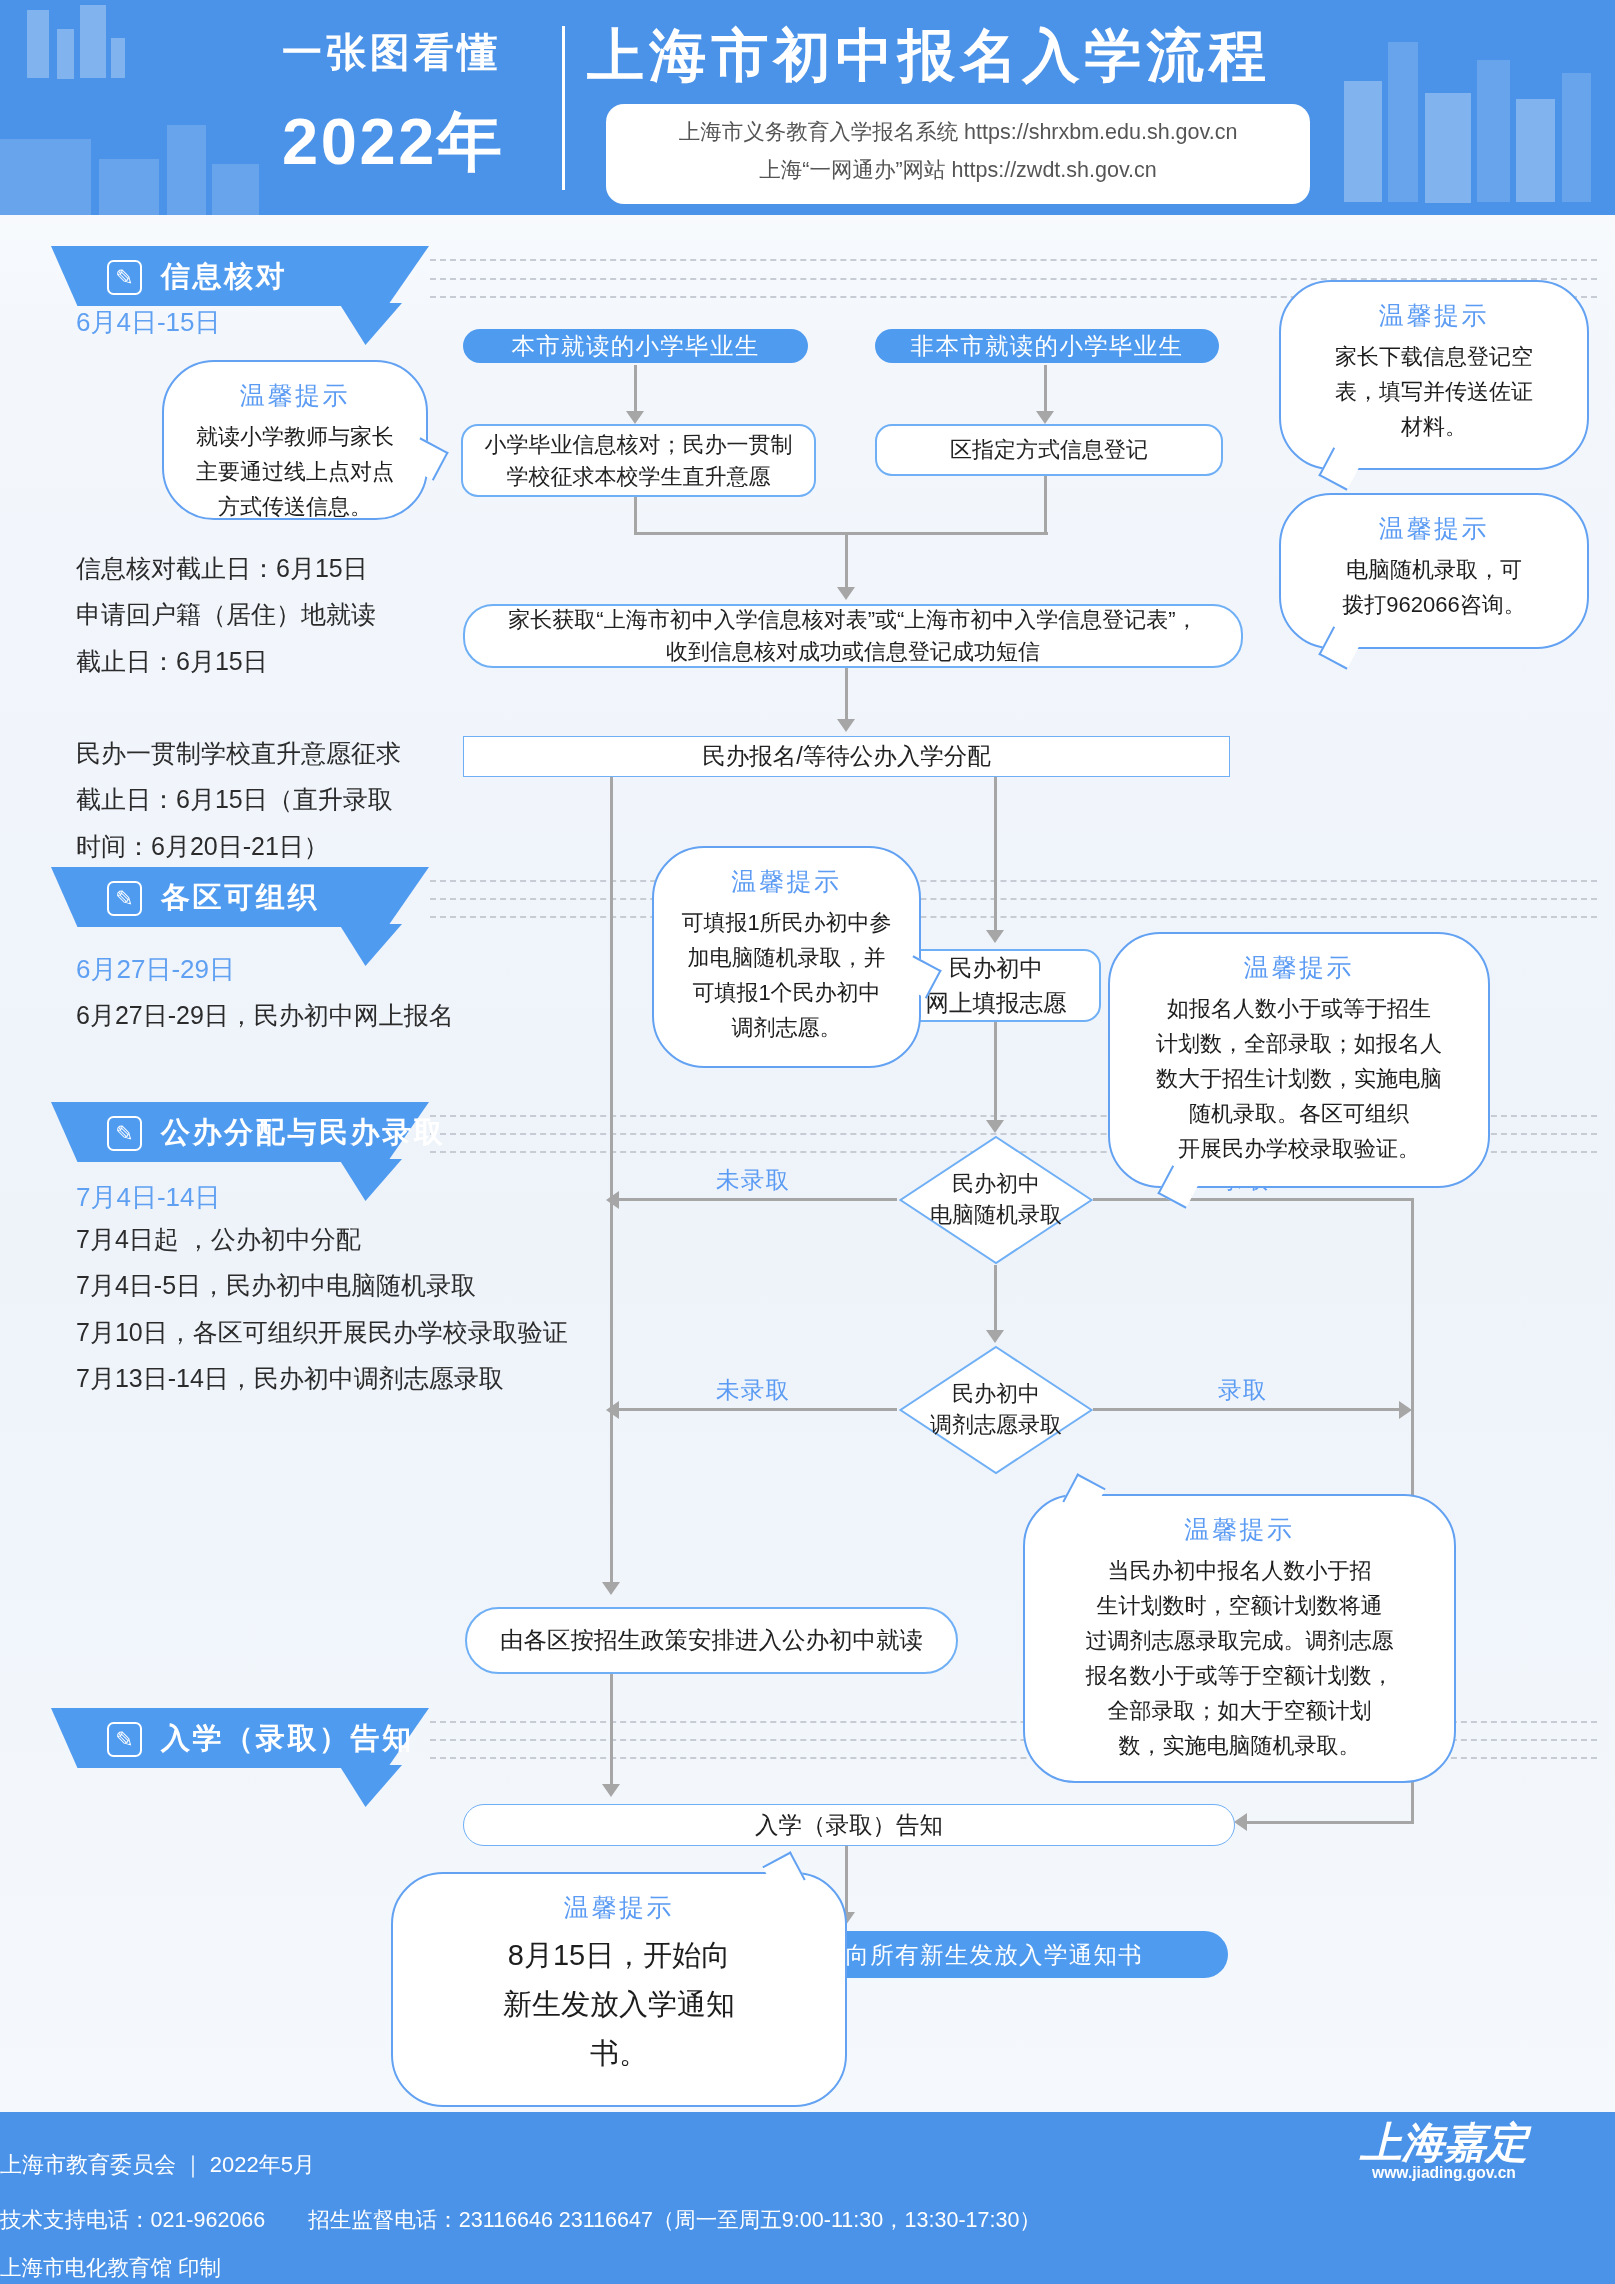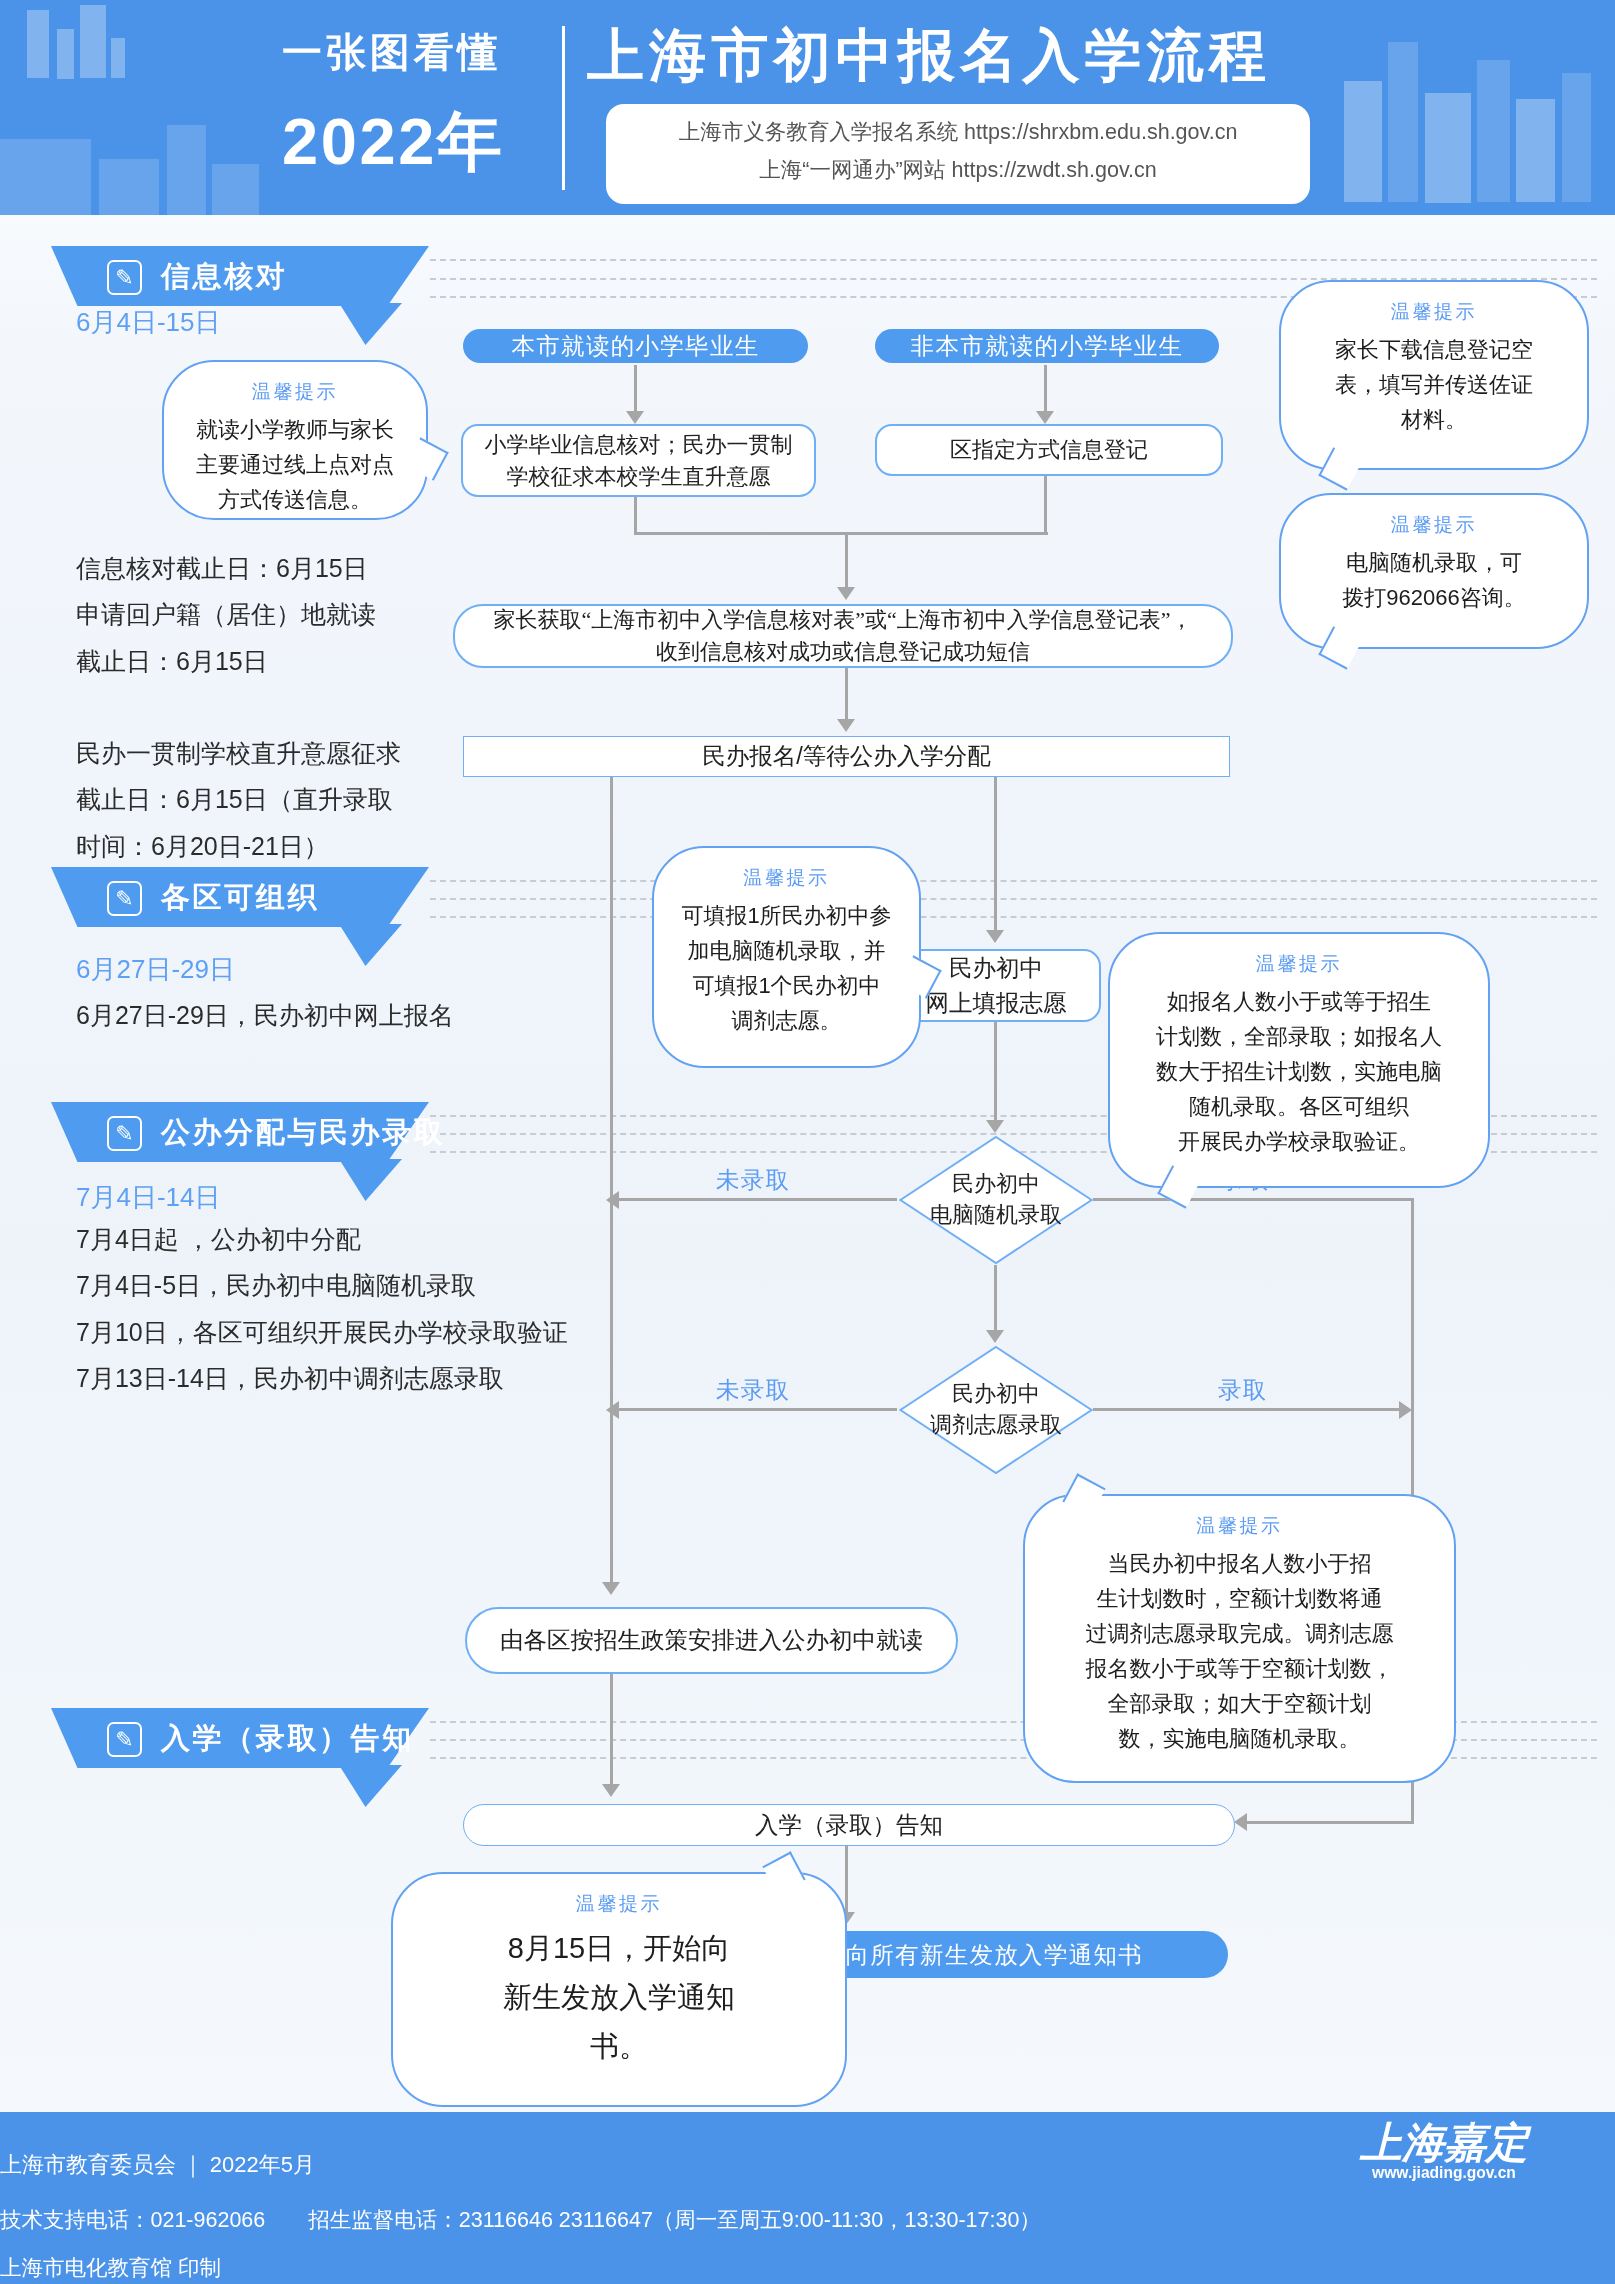--- a/index.html
+++ b/index.html
@@ -42,21 +42,21 @@
   .hline{position:absolute;height:3.3px;background:#A6A6A6;z-index:1;}
   .ah-down{position:absolute;width:0;height:0;border-left:9px solid transparent;border-right:9px solid transparent;border-top:13px solid #A6A6A6;z-index:1;}
   .ah-left{position:absolute;width:0;height:0;border-top:9px solid transparent;border-bottom:9px solid transparent;border-right:13px solid #A6A6A6;z-index:1;}
   .ah-right{position:absolute;width:0;height:0;border-top:9px solid transparent;border-bottom:9px solid transparent;border-left:13px solid #A6A6A6;z-index:1;}
   .flabel{position:absolute;color:#5B9BF3;font-size:23.5px;z-index:2;letter-spacing:1.3px;}
   .diamond{position:absolute;width:196px;height:130px;z-index:2;}
   .diamond .dtext{position:absolute;left:0;top:0;width:100%;height:100%;display:flex;align-items:center;justify-content:center;
                   text-align:center;font-size:22px;color:#222;white-space:pre-line;line-height:1.4;}
   
   .cloud{position:absolute;background:#fff;border:2.6px solid #63A2F2;border-radius:52px;z-index:3;box-sizing:border-box;padding:17px 26px 13px 26px;}
-  .cloud .ct{color:#5B9BF3;font-size:19px;text-align:center;margin-bottom:6.5px;letter-spacing:2.6px;}
+  .cloud .ct{color:#5B9BF3;font-size:25px;text-align:center;margin-bottom:6.5px;letter-spacing:2.6px;}
   .cloud .cx{color:#1d1d1d;font-size:22px;line-height:1.6;white-space:pre-line;text-align:center;}
   .cloud.big .cx{font-size:29px;line-height:1.7;}
   .cloud::before{content:"";position:absolute;width:30px;height:30px;background:#fff;z-index:-1;}
   .tail-r::before{right:-17px;top:52%;border-right:2.6px solid #63A2F2;border-top:2.6px solid #63A2F2;transform:rotate(28deg);}
   .tail-bl::before{left:14%;bottom:-17px;border-left:2.6px solid #63A2F2;border-bottom:2.6px solid #63A2F2;transform:rotate(28deg);}
   .tail-tl::before{left:10%;top:-17px;border-left:2.6px solid #63A2F2;border-top:2.6px solid #63A2F2;transform:rotate(28deg);}
   .tail-tr::before{right:10%;top:-17px;border-right:2.6px solid #63A2F2;border-top:2.6px solid #63A2F2;transform:rotate(-28deg);}
 </style>
 </head>
 <body>
@@ -132,21 +132,21 @@
   <div class="vline" style="left:1044px;top:365px;height:47px;"></div>
   <div class="ah-down" style="left:1036px;top:411px;"></div>
   <div class="wbox" style="left:461px;top:424px;width:351px;height:69px;">小学毕业信息核对；民办一贯制
 学校征求本校学生直升意愿</div>
   <div class="wbox" style="left:875px;top:424px;width:344px;height:48px;">区指定方式信息登记</div>
   <div class="vline" style="left:634px;top:493px;height:42px;"></div>
   <div class="vline" style="left:1044px;top:472px;height:63px;"></div>
   <div class="hline" style="left:634px;top:532px;width:414px;"></div>
   <div class="vline" style="left:845px;top:535px;height:53px;"></div>
   <div class="ah-down" style="left:837px;top:587px;"></div>
-  <div class="wbox" style="left:453px;top:604px;width:776px;height:60px;border-radius:30px;font-family:Liberation Serif, serif;">家长获取“上海市初中入学信息核对表”或“上海市初中入学信息登记表”，
+  <div class="wbox" style="left:463px;top:604px;width:776px;height:60px;border-radius:30px;">家长获取“上海市初中入学信息核对表”或“上海市初中入学信息登记表”，
 收到信息核对成功或信息登记成功短信</div>
   <div class="vline" style="left:845px;top:664px;height:56px;"></div>
   <div class="ah-down" style="left:837px;top:719px;"></div>
   <div class="wbox sq" style="left:463px;top:736px;width:765px;height:39px;">民办报名/等待公办入学分配</div>
 
   <div class="dash" style="left:430px;top:880px;width:1167px;"></div>
   <div class="dash" style="left:430px;top:898px;width:1167px;"></div>
   <div class="dash" style="left:430px;top:916px;width:1167px;"></div>
   <div class="banner" style="left:51px;top:867px;">
     <div class="band"></div>

